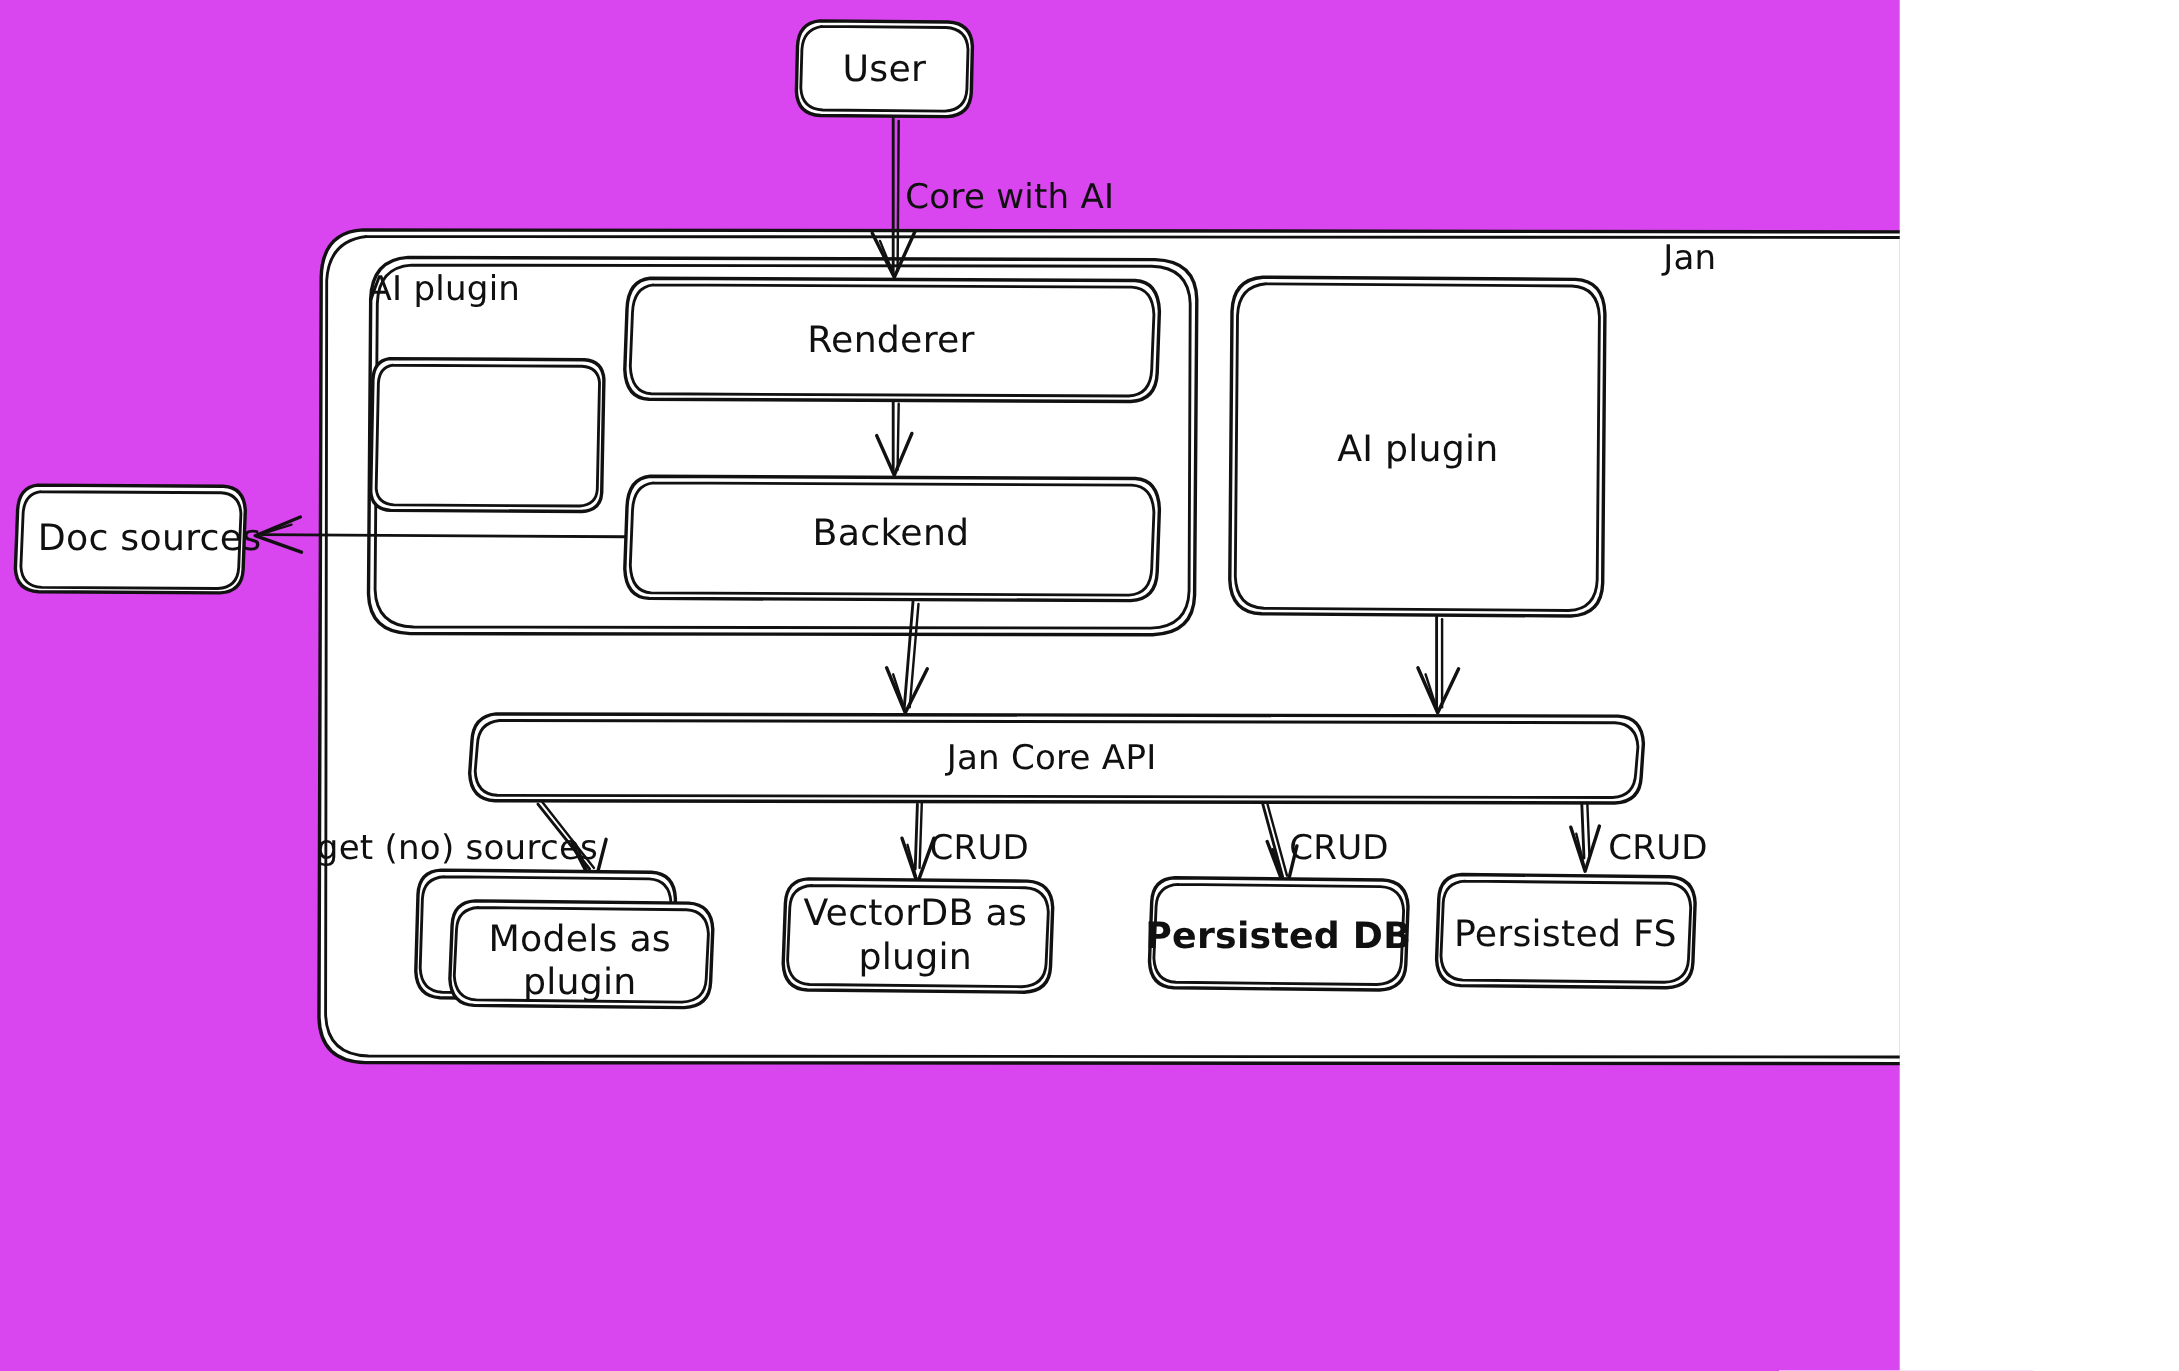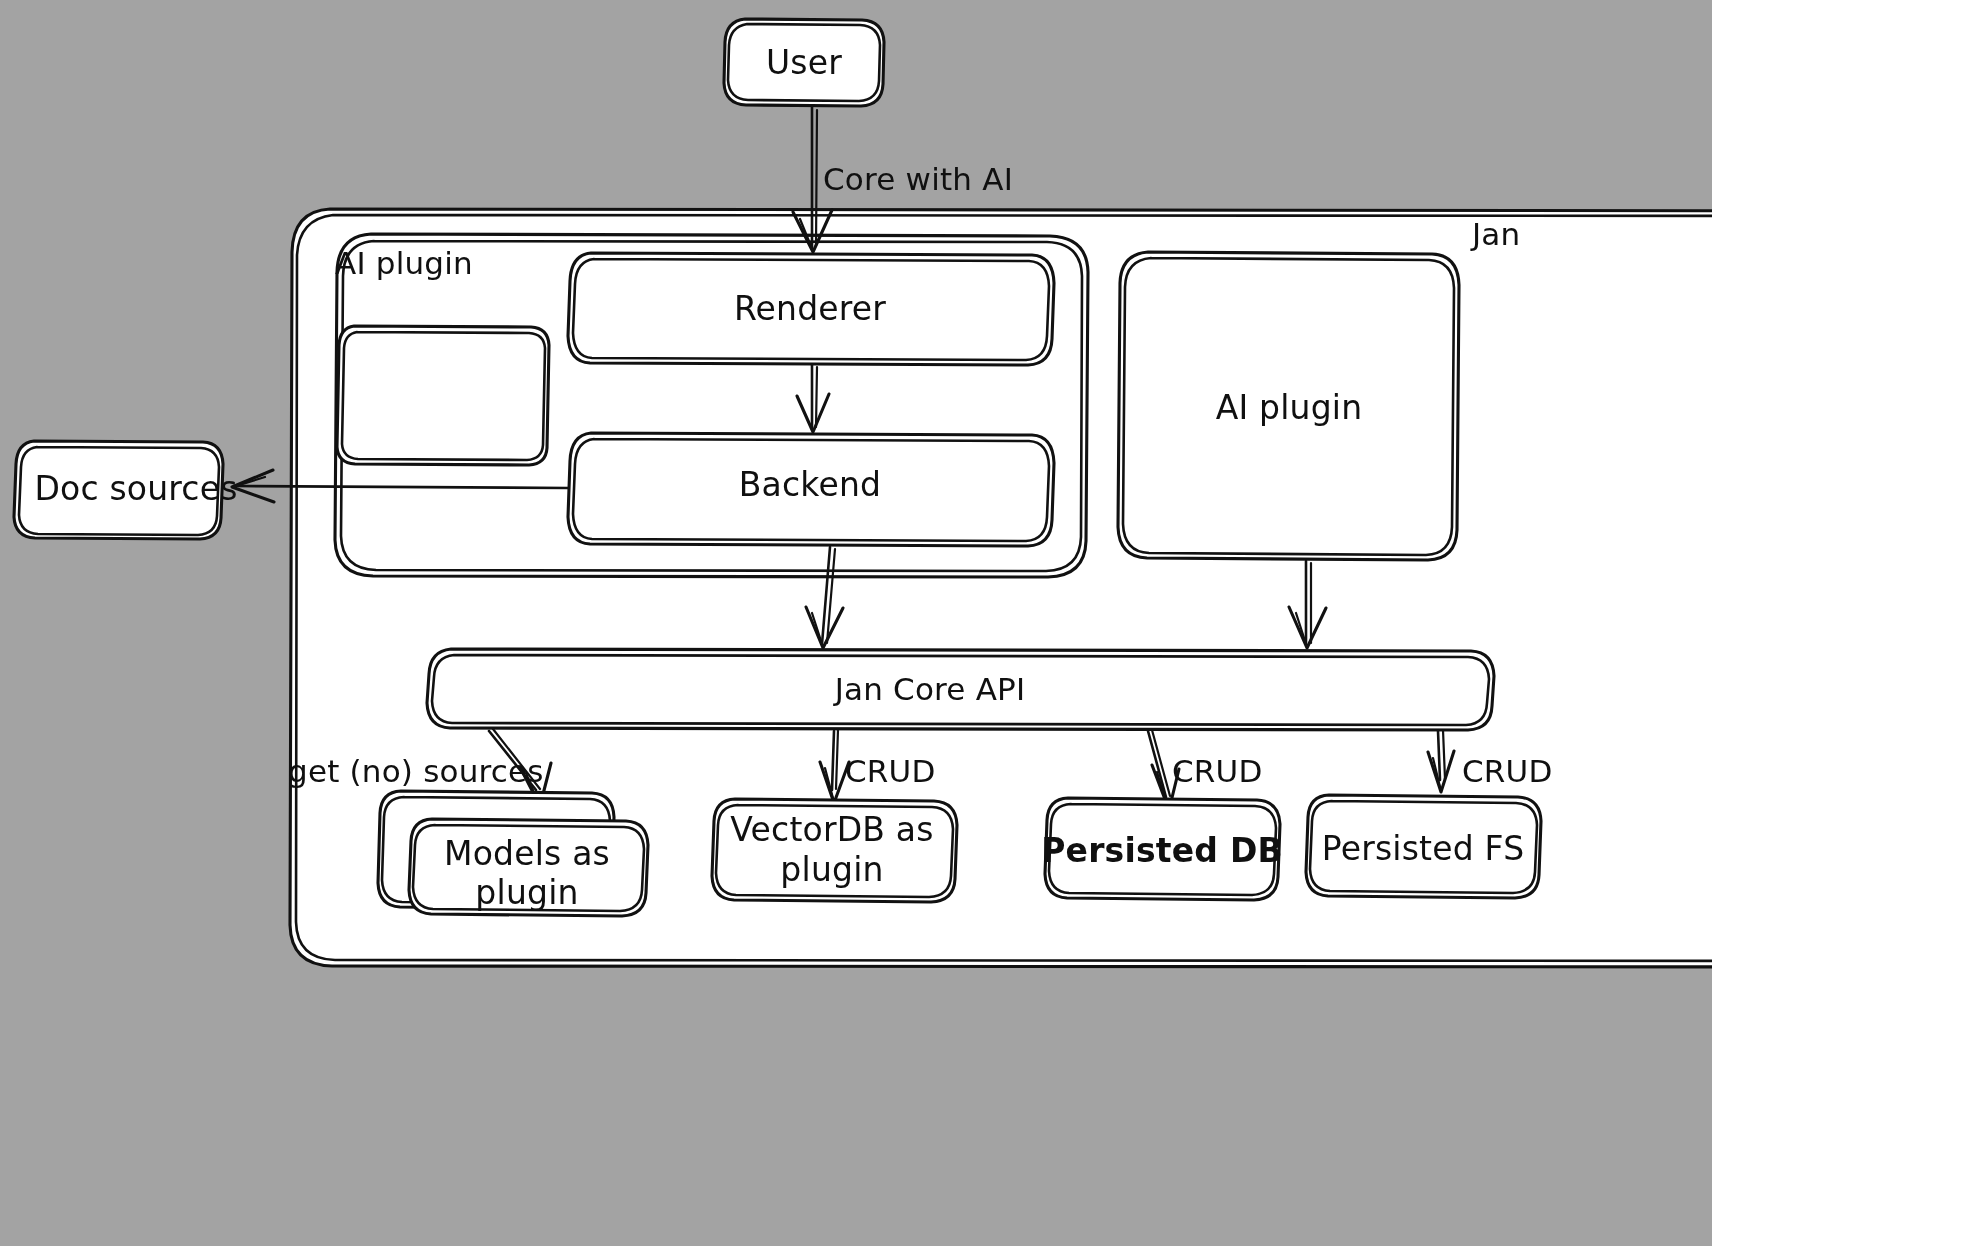--- a/index.html
+++ b/index.html
@@ -8,22 +8,23 @@
     padding: 0;
     background: #ffffff;
   }
   body {
     font-family: "DejaVu Sans", sans-serif;
   }
   #stage {
     position: relative;
     width: 1712px;
     height: 1246px;
-    background: #a3a3a3;
+    background: #d946ef;
     overflow: hidden;
+    padding-left: 15px;
   }
   #sketch {
     position: absolute;
     left: 0;
     top: 0;
     width: 1981px;
     height: 1246px;
   }
   .lbl {
     position: absolute;
@@ -203,32 +204,32 @@
     </g>
 
   </svg>
 
   <div class="lbl node-text ctr" style="left:804px; top:63px;">User</div>
 
   <div class="lbl edge-text lft" style="left:823px; top:180px;">Core with AI</div>
 
   <div class="lbl group-text lft" style="left:335px; top:264px;">AI plugin</div>
 
-  <div class="lbl group-text lft" style="left:1472px; top:235px;">Jan</div>
+  <div class="lbl group-text lft" style="left:1512px; top:235px;">Jan</div>
 
   <div class="lbl node-text ctr" style="left:810px; top:309px;">Renderer</div>
 
   <div class="lbl node-text ctr" style="left:810px; top:485px;">Backend</div>
 
   <div class="lbl node-text ctr" style="left:1289px; top:408px;">AI plugin</div>
 
   <div class="lbl node-text ctr" style="left:118px; top:489px;margin-left:18px;">Doc sources</div>
 
 
-  <div class="lbl bar-text ctr" style="left:930px; top:690px;">Jan Core API</div>
+  <div class="lbl bar-text ctr" style="left:956px; top:690px;">Jan Core API</div>
 
   <div class="lbl edge-text lft" style="left:288px; top:772px;">get (no) sources</div>
   <div class="lbl edge-text lft" style="left:845px; top:772px;">CRUD</div>
   <div class="lbl edge-text lft" style="left:1172px; top:772px;">CRUD</div>
   <div class="lbl edge-text lft" style="left:1462px; top:772px;">CRUD</div>
 
   <div class="lbl node-text ctr" style="left:527px; top:854px;">Models as</div>
   <div class="lbl node-text ctr" style="left:527px; top:893px;">plugin</div>
 
   <div class="lbl node-text ctr" style="left:832px; top:830px;">VectorDB as</div>

